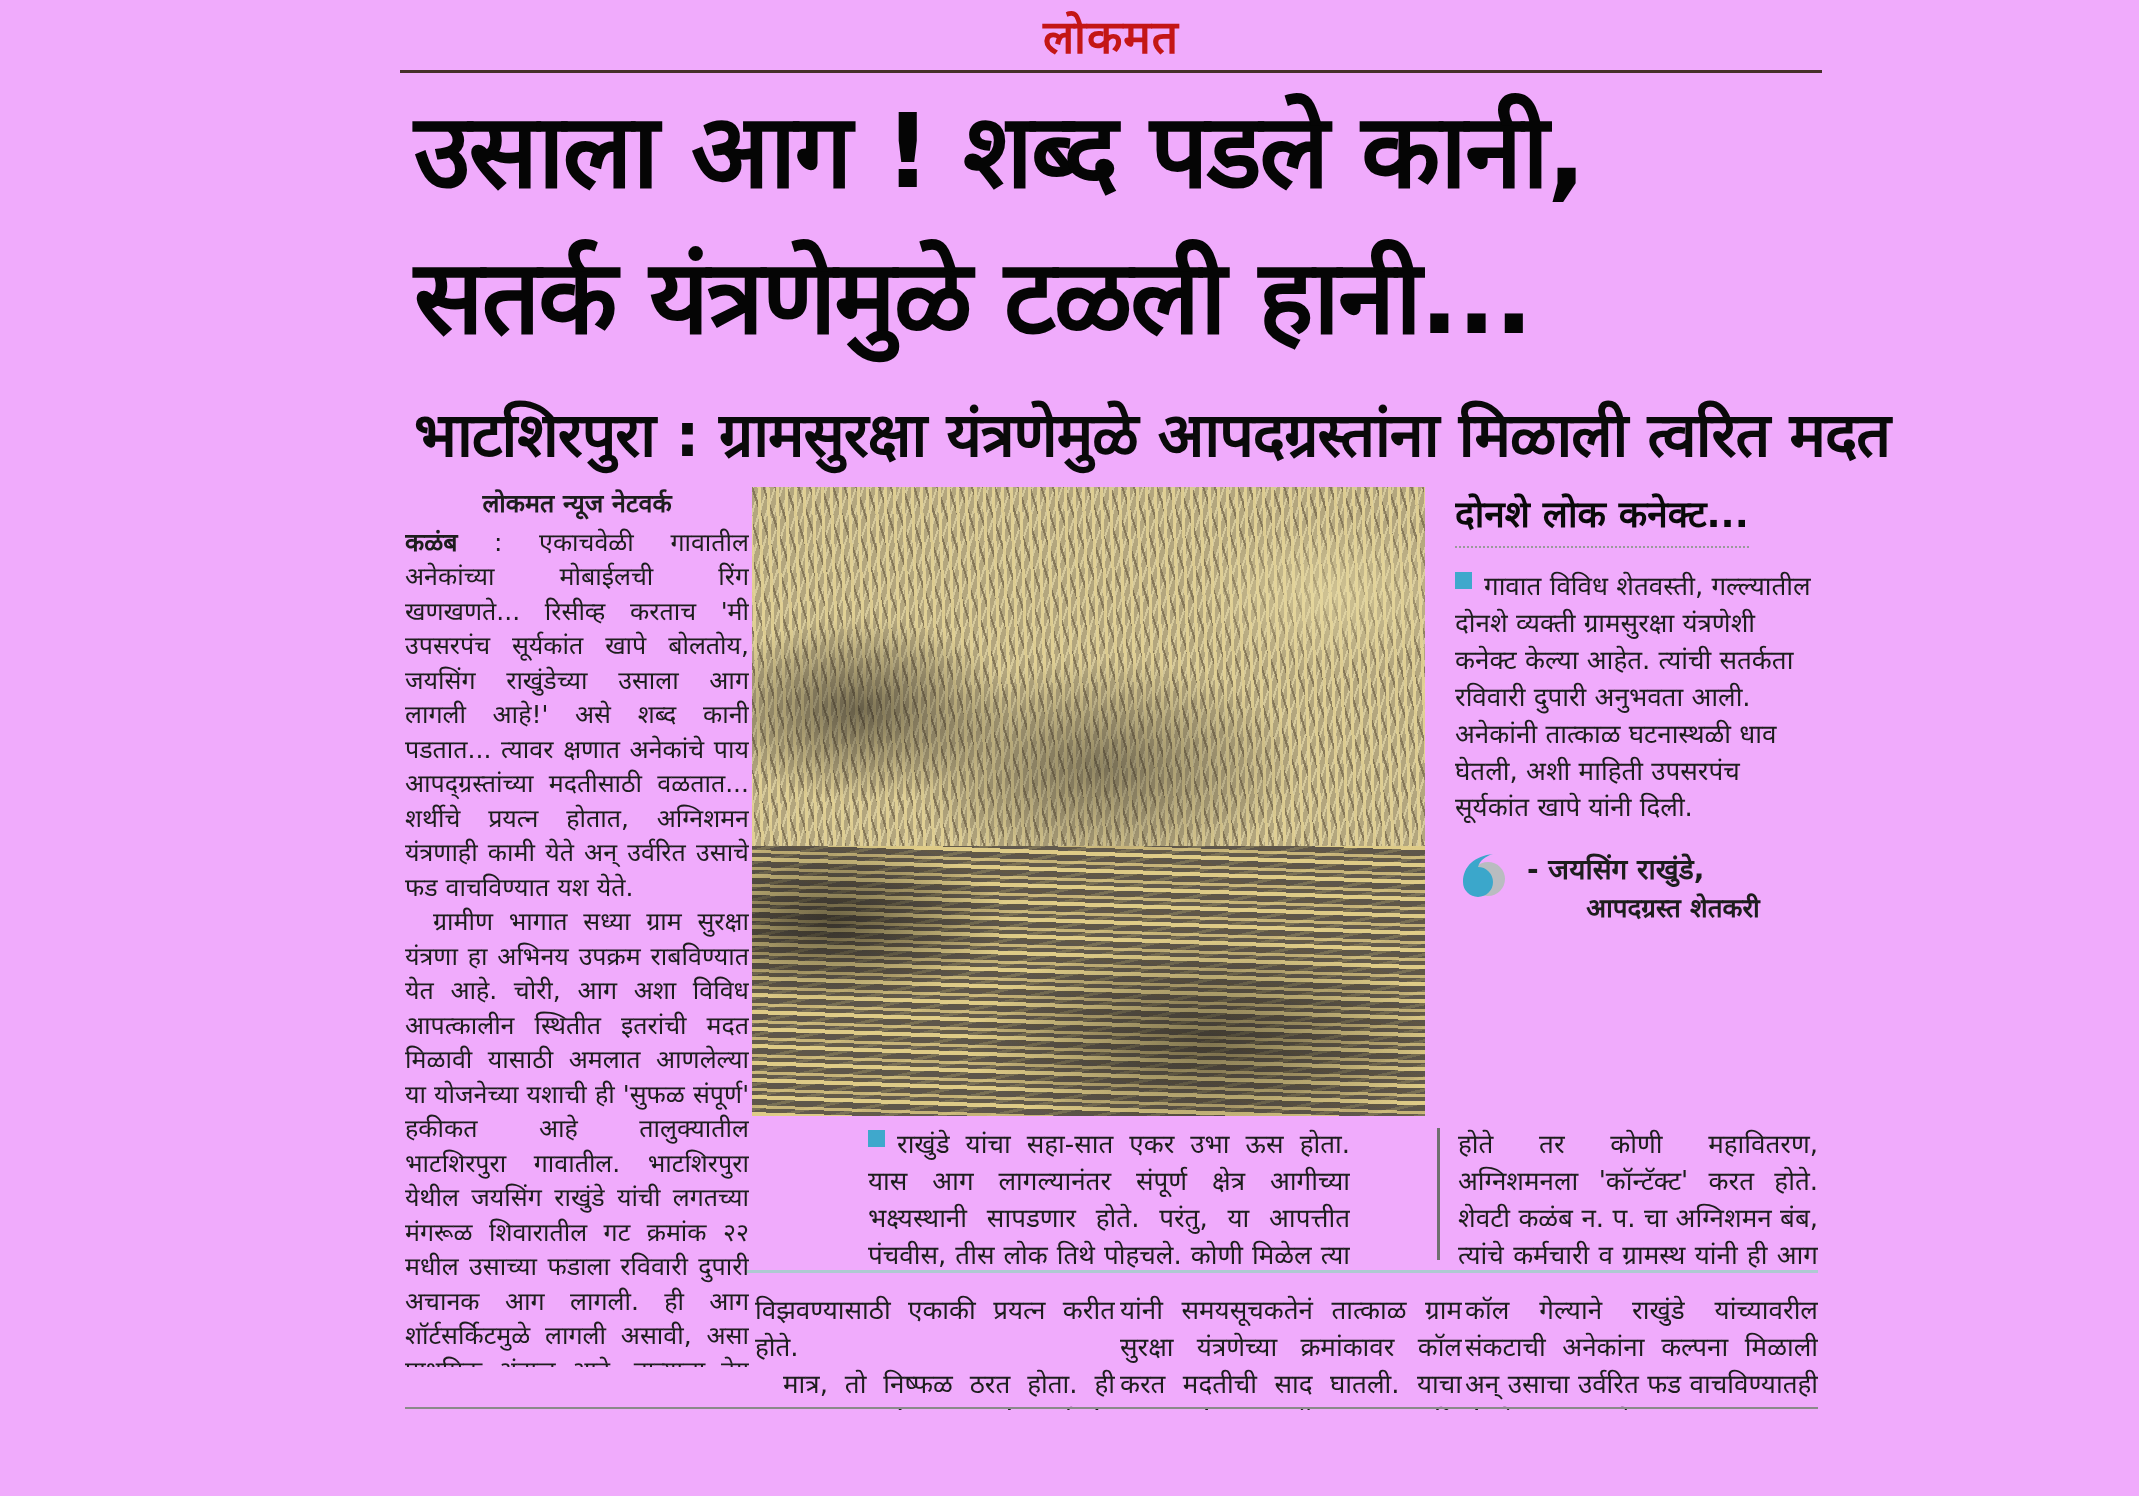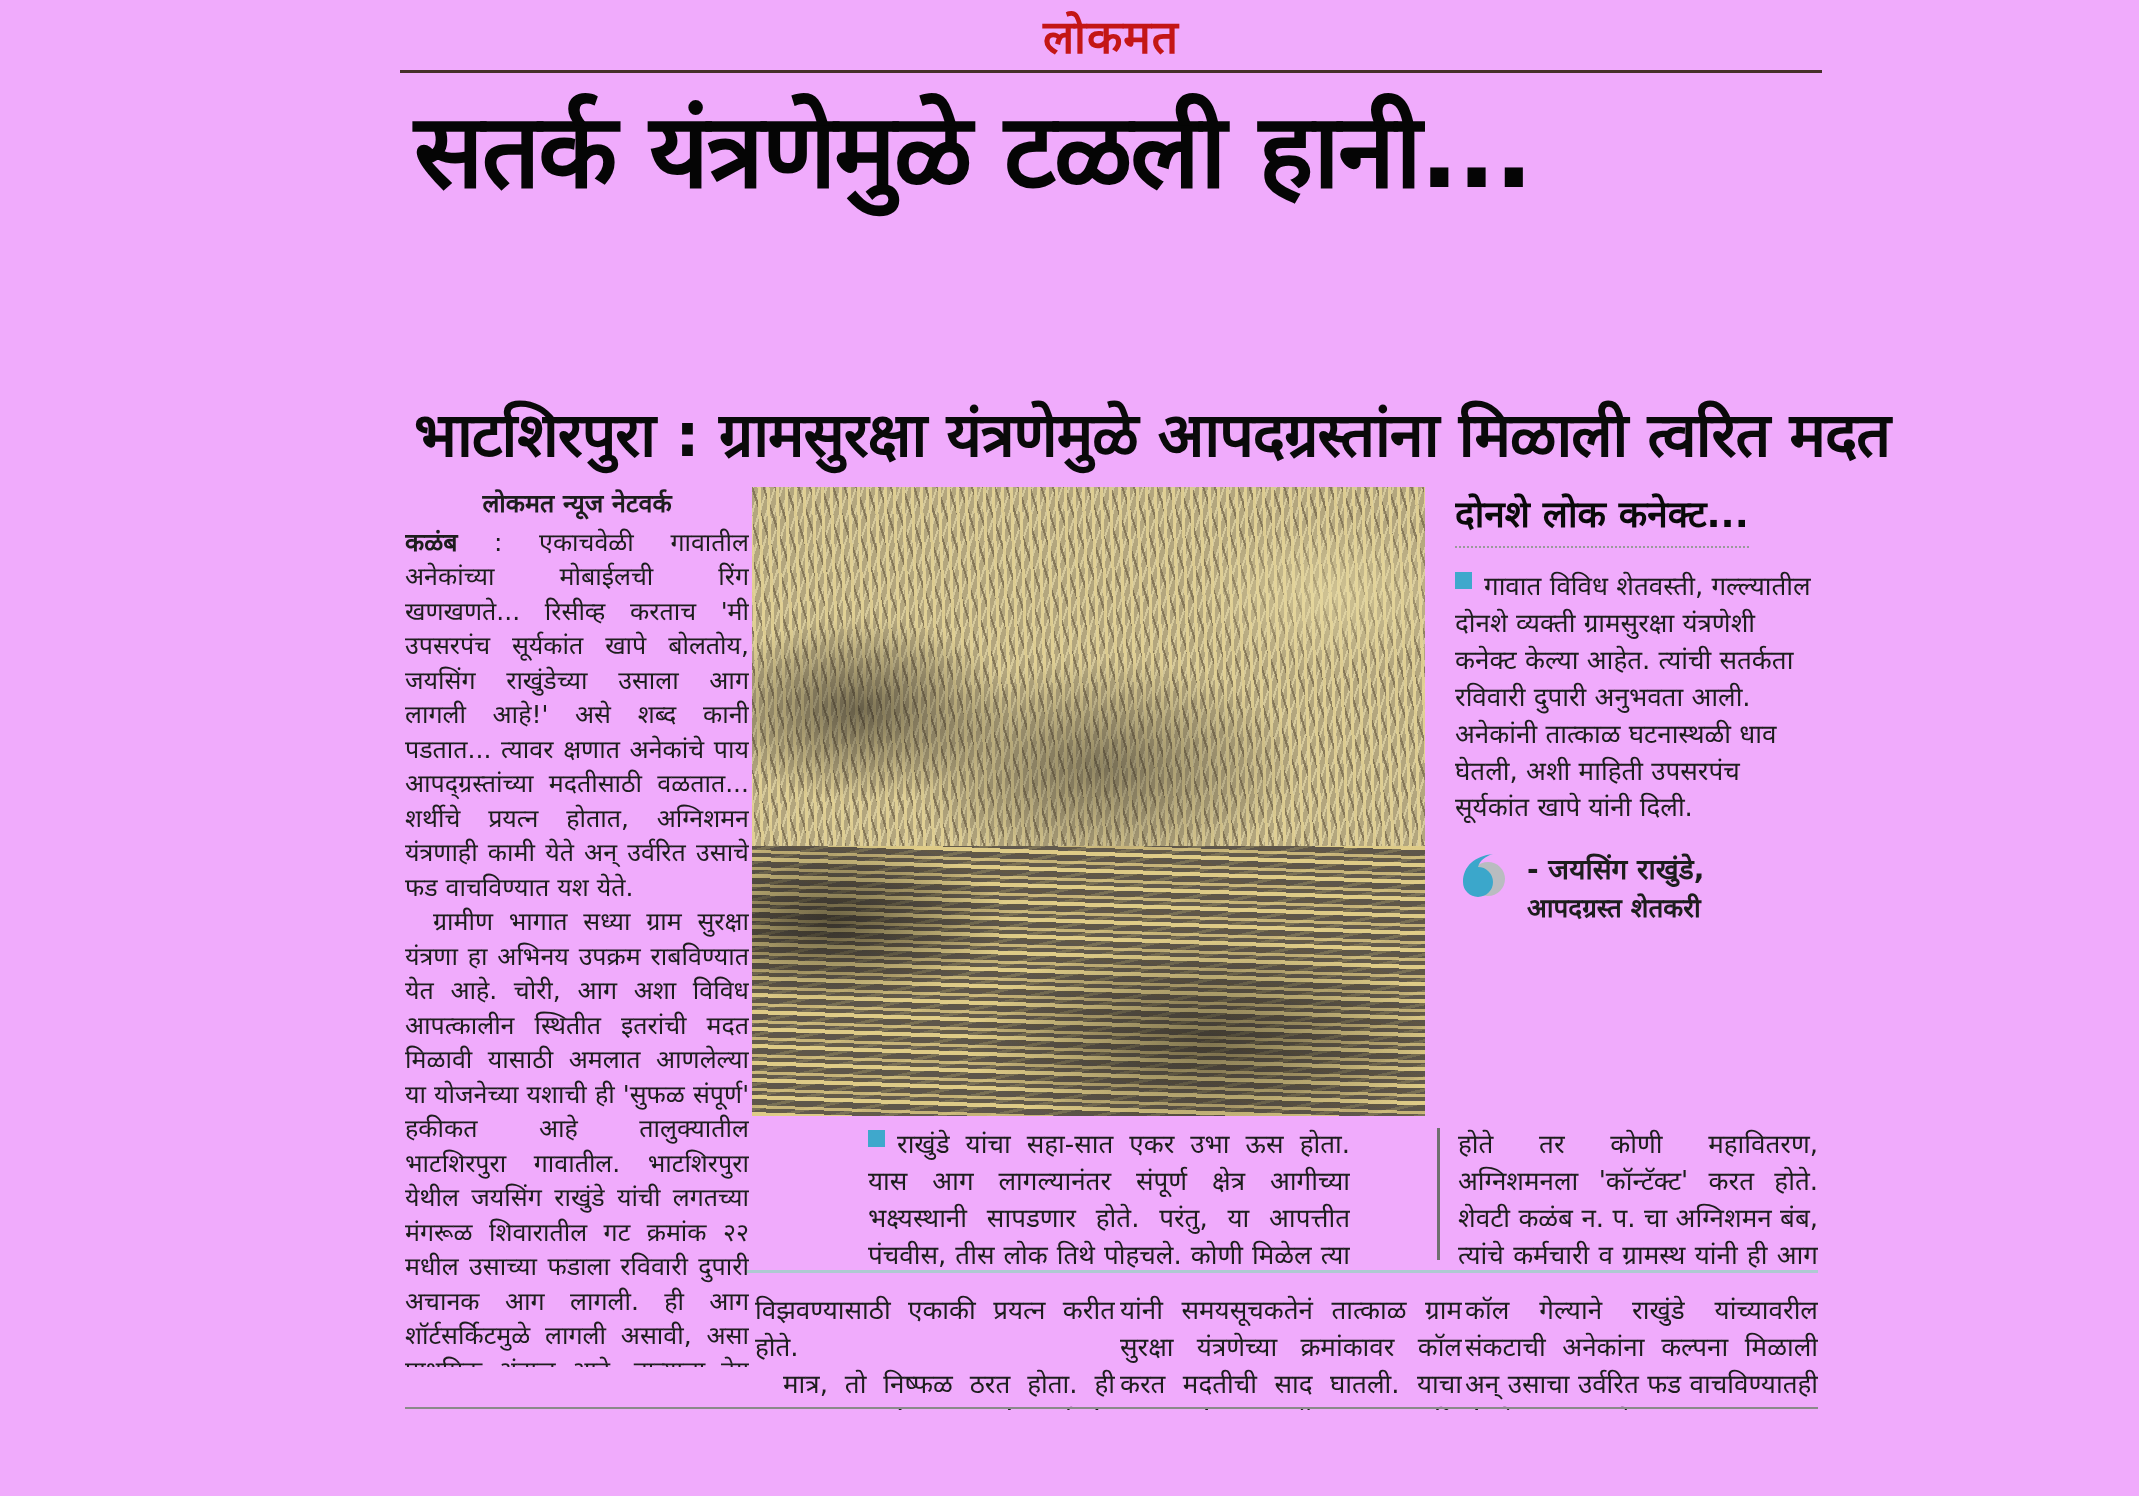--- a/index.html
+++ b/index.html
@@ -53,21 +53,21 @@
   .bullet-row{margin-top:20px;font-size:26px;line-height:1.42;color:#1d1d1d;text-align:left;}
   .sq{display:inline-block;width:17px;height:17px;background:#3fa8cc;margin-right:12px;
       vertical-align:6px;}
   .bullet-text{display:inline;}
   #quote-row{margin-top:24px;font-size:26px;line-height:1.4;color:#1d1d1d;}
   #quote-icon{float:left;width:62px;height:58px;margin:2px 10px 2px 0;position:relative;}
   #quote-icon .shadow{position:absolute;left:16px;top:10px;width:34px;height:34px;border-radius:50%;
                       background:#b9bcc0;}
   #quote-icon svg{position:relative;}
   #quote-attr-name{font-weight:700;margin-top:10px;font-size:28px;}
-  #quote-attr-role{font-weight:700;text-align:left;font-size:26px;}
+  #quote-attr-role{font-weight:700;text-align:center;font-size:26px;}
 
   
   #machine-label{left:755px;top:1134px;width:110px;font-size:37px;font-weight:700;
                  line-height:1.25;color:#0c0c0c;}
   #machine-bullet{left:868px;top:1126px;width:482px;font-size:26px;line-height:1.42;
                   height:142px;overflow:hidden;text-align:justify;color:#1d1d1d;}
   #machine-divider{left:1437px;top:1128px;width:3px;height:132px;background:#6f6f6f;}
   #machine-right{left:1458px;top:1126px;width:360px;height:142px;overflow:hidden;
                  font-size:26px;line-height:1.42;text-align:justify;color:#1d1d1d;}
   #machine-rule{left:747px;top:1270px;width:1071px;height:3px;background:#aec9d2;}
@@ -89,20 +89,21 @@
 <body>
 
 <div id="page">
 
   <div class="abs" id="masthead">
     <span id="logo">लोकमत</span>
   </div>
   <div class="abs" id="masthead-rule"></div>
 
   <div class="abs" id="headline">
+    <div>उसाला आग ! शब्द पडले कानी,</div>
     <div>सतर्क यंत्रणेमुळे टळली हानी...</div>
   </div>
 
   <div class="abs" id="subheadline">भाटशिरपुरा : ग्रामसुरक्षा यंत्रणेमुळे आपदग्रस्तांना मिळाली त्वरित मदत</div>
 
   <div class="abs" id="left-col">
     <div id="byline">लोकमत न्यूज नेटवर्क</div>
     <p class="para"><b>कळंब</b><span> : एकाचवेळी गावातील अनेकांच्या मोबाईलची रिंग खणखणते... रिसीव्ह करताच 'मी उपसरपंच सूर्यकांत खापे बोलतोय, जयसिंग राखुंडेच्या उसाला आग लागली आहे!' असे शब्द कानी पडतात... त्यावर क्षणात अनेकांचे पाय आपद्ग्रस्तांच्या मदतीसाठी वळतात... शर्थीचे प्रयत्न होतात, अग्निशमन यंत्रणाही कामी येते अन् उर्वरित उसाचे फड वाचविण्यात यश येते.</span></p>
     <p class="para">ग्रामीण भागात सध्या ग्राम सुरक्षा यंत्रणा हा अभिनय उपक्रम राबविण्यात येत आहे. चोरी, आग अशा विविध आपत्कालीन स्थितीत इतरांची मदत मिळावी यासाठी अमलात आणलेल्या या योजनेच्या यशाची ही 'सुफळ संपूर्ण' हकीकत आहे तालुक्यातील भाटशिरपुरा गावातील. भाटशिरपुरा येथील जयसिंग राखुंडे यांची लगतच्या मंगरूळ शिवारातील गट क्रमांक २२ मधील उसाच्या फडाला रविवारी दुपारी अचानक आग लागली. ही आग शॉर्टसर्किटमुळे लागली असावी, असा प्राथमिक अंदाज आहे. वाऱ्याचा वेग नेहमीपेक्षा जास्तच असल्यामुळे आगीची व्याप्ती वाढत होती.</p>
   </div>

